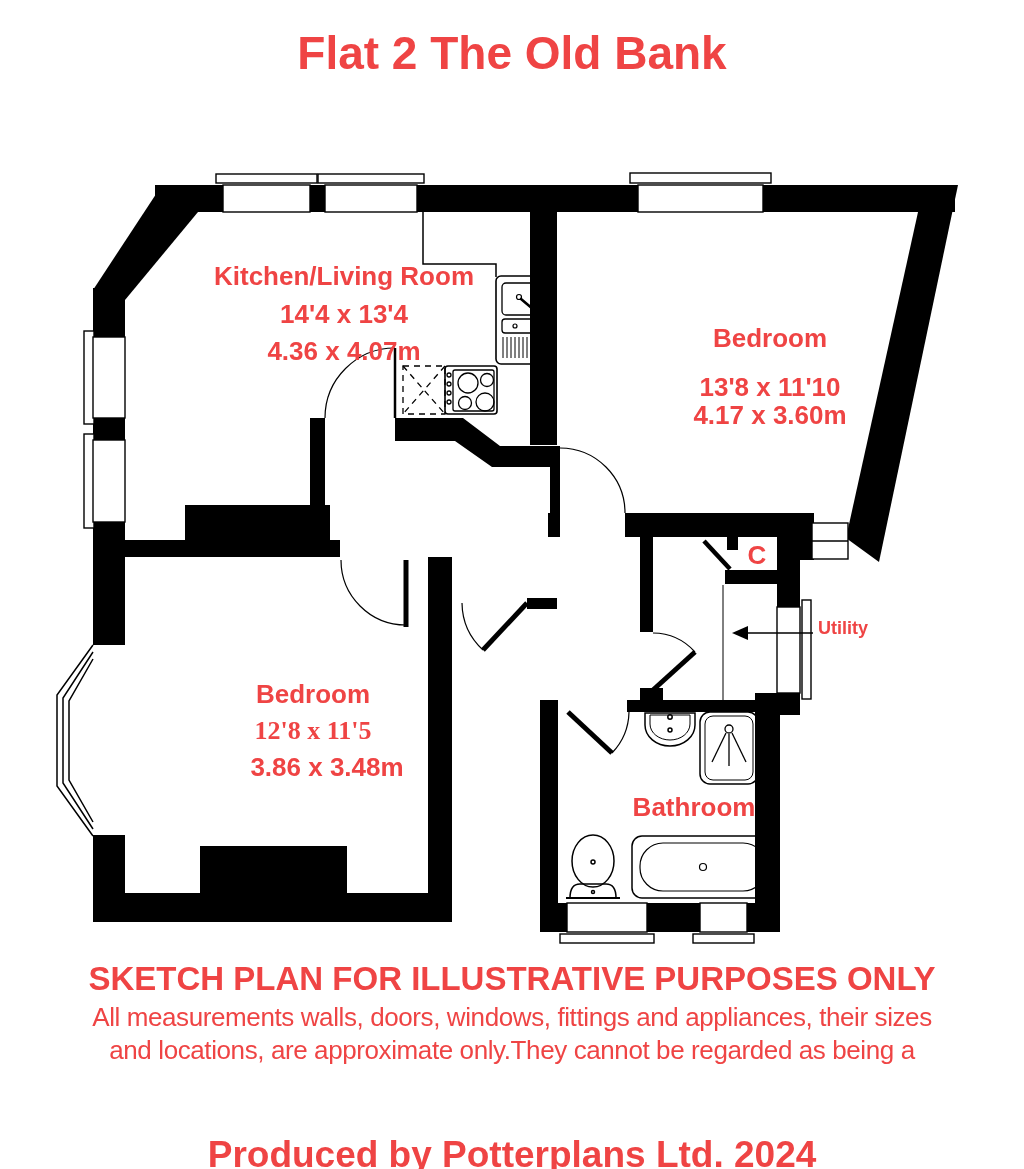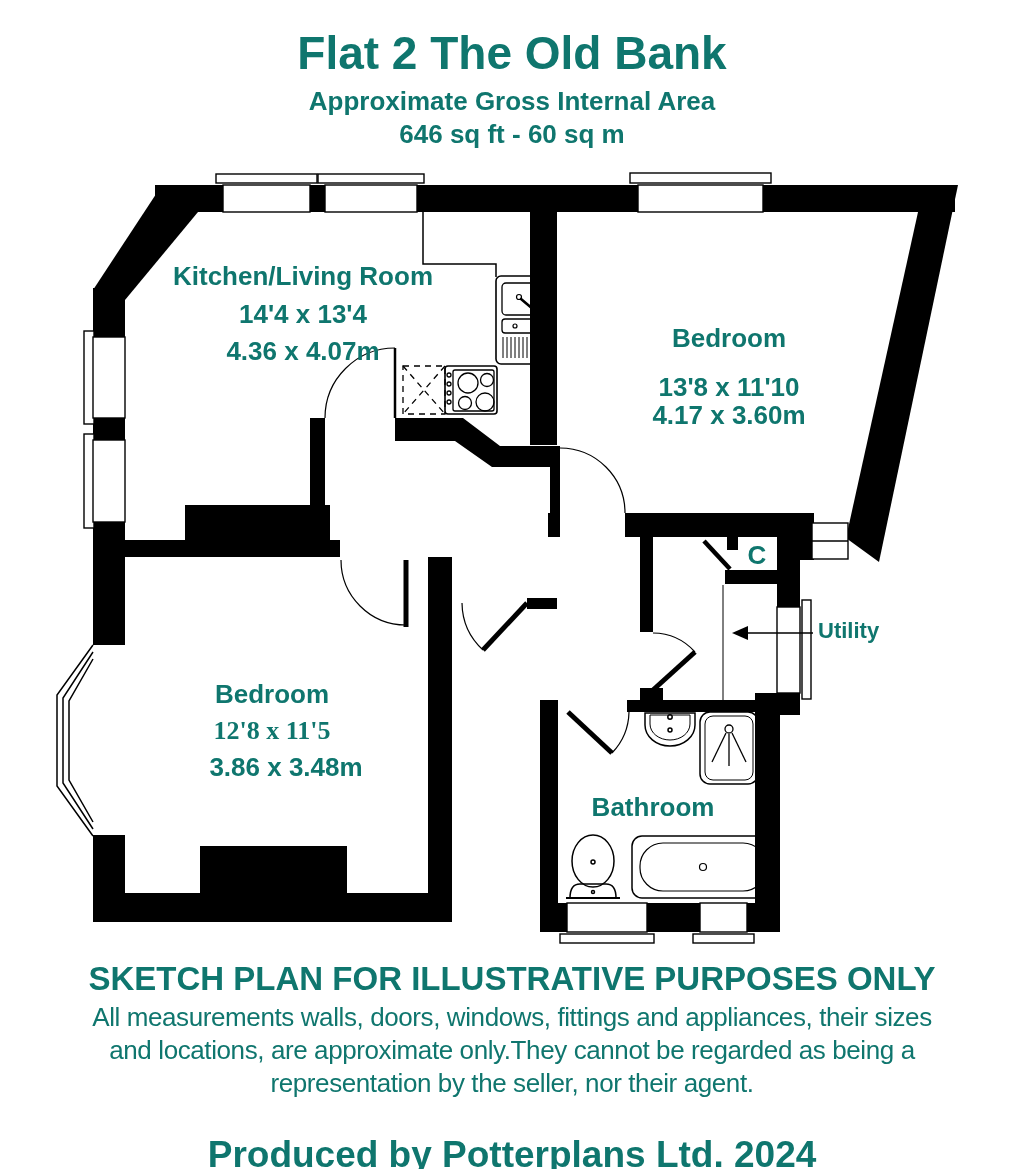--- a/index.html
+++ b/index.html
@@ -1,25 +1,25 @@
 <!DOCTYPE html>
 <html><head>
 <meta charset="utf-8">
 <style>
   html,body{margin:0;padding:0;background:#ffffff;}
   .page{position:relative;width:1024px;height:1169px;background:#ffffff;overflow:hidden;
         font-family:"Liberation Sans", sans-serif;color:#000;}
   svg{position:absolute;left:0;top:0;}
-  .txt{position:absolute;white-space:nowrap;color:#0f766e;}
+  .txt{position:absolute;white-space:nowrap;color:#ef4444;}
   .center{transform:translateX(-50%);}
   .title{font-size:46px;font-weight:bold;letter-spacing:0px;}
   .sub{font-size:26px;font-weight:bold;}
-  .room{font-size:26px;font-weight:bold;}
+  .room{font-size:26px;font-weight:bold;margin-left:41px;}
   .clabel{font-size:26px;font-weight:bold;}
-  .utility{font-size:22px;font-weight:bold;}
+  .utility{font-size:18px;font-weight:bold;}
   .foot-head{font-size:33px;font-weight:bold;}
   .foot-body{font-size:26px;letter-spacing:-0.4px;}
   .foot-credit{font-size:37px;font-weight:bold;margin-top:26px;}
 </style>
 </head>
 <body>
 
 <div class="page">
 
   <svg width="1024" height="1169" viewBox="0 0 1024 1169">
@@ -227,37 +227,34 @@
       </g>
     </g>
 
     <g>
       <line x1="747" y1="633" x2="813" y2="633" stroke="#000" stroke-width="1.6"></line>
       <path d="M732,633 L748,626 L748,640 Z" fill="#000"></path>
     </g>
   </svg>
 
   <div class="txt title center" style="left:512px;top:26px;">Flat 2 The Old Bank</div>
-  <div class="txt sub center" style="left:512px;top:86px;">Approximate Gross Internal Area</div>
-  <div class="txt sub center" style="left:512px;top:119px;">646 sq ft - 60 sq m</div>
 
   <div class="txt room center" style="left:303px;top:261px;">Kitchen/Living Room</div>
   <div class="txt room center" style="left:303px;top:299px;">14'4 x 13'4</div>
   <div class="txt room center" style="left:303px;top:336px;">4.36 x 4.07m</div>
 
   <div class="txt room center" style="left:729px;top:323px;">Bedroom</div>
   <div class="txt room center" style="left:729px;top:372px;">13'8 x 11'10</div>
   <div class="txt room center" style="left:729px;top:400px;">4.17 x 3.60m</div>
 
   <div class="txt room center" style="left:272px;top:679px;">Bedroom</div>
   <div class="txt room center" style="left:272px;top:716px;font-family:Liberation Serif, serif;">12'8 x 11'5</div>
   <div class="txt room center" style="left:286px;top:752px;">3.86 x 3.48m</div>
 
   <div class="txt room center" style="left:653px;top:792px;">Bathroom</div>
   <div class="txt utility" style="left:818px;top:618px;">Utility</div>
   <div class="txt clabel center" style="left:757px;top:540px;">C</div>
 
   <div class="txt foot-head center" style="left:512px;top:960px;">SKETCH PLAN FOR ILLUSTRATIVE PURPOSES ONLY</div>
   <div class="txt foot-body center" style="left:512px;top:1002px;">All measurements walls, doors, windows, fittings and appliances, their sizes</div>
   <div class="txt foot-body center" style="left:512px;top:1035px;">and locations, are approximate only.They cannot be regarded as being a</div>
-  <div class="txt foot-body center" style="left:512px;top:1068px;">representation by the seller, nor their agent.</div>
   <div class="txt foot-credit center" style="left:512px;top:1108px;">Produced by Potterplans Ltd. 2024</div>
 </div>
 
 </body></html>

